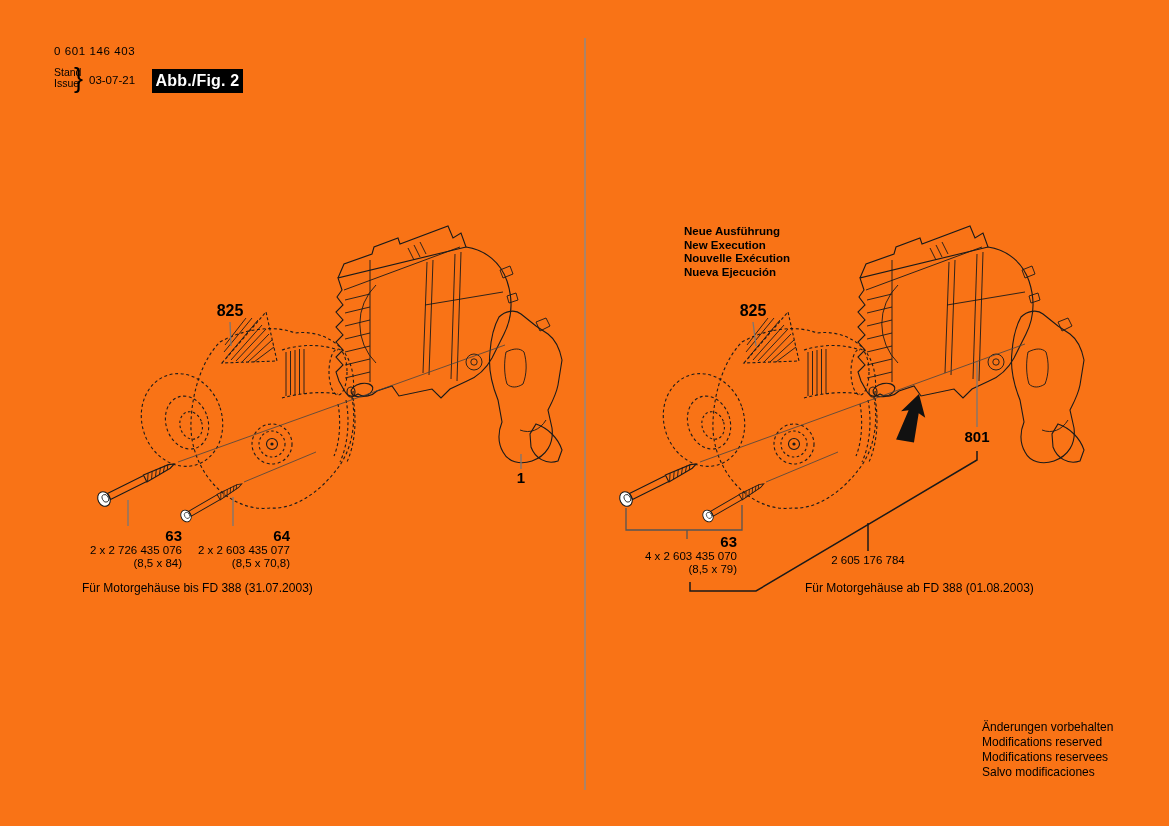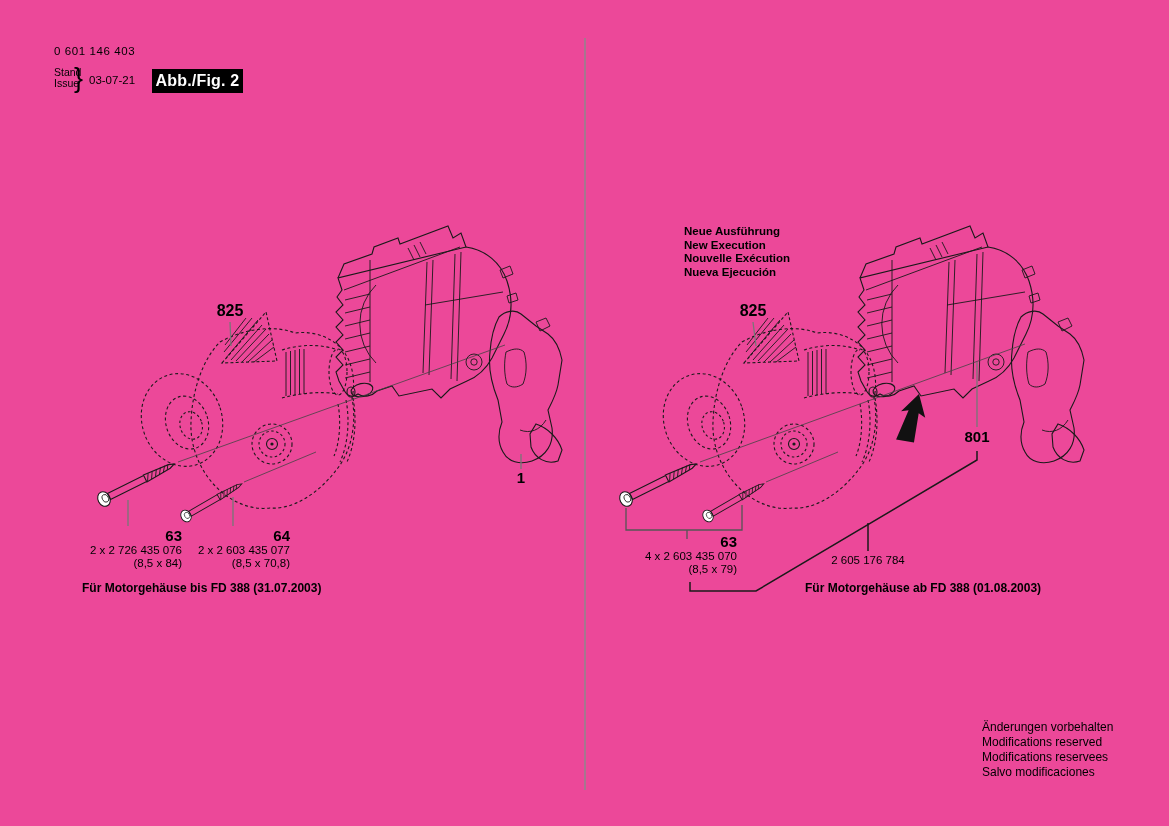--- a/index.html
+++ b/index.html
@@ -1,16 +1,16 @@
 <!DOCTYPE html>
 <html><head>
 <meta charset="utf-8">
 <style>
   html,body{margin:0;padding:0;background:#e8e8e8;}
-  #page{position:relative;width:1169px;height:826px;background:#ec4899;overflow:hidden;
+  #page{position:relative;width:1169px;height:826px;background:#f97316;overflow:hidden;
         font-family:"Liberation Sans","DejaVu Sans",sans-serif;color:#000;}
   #art{position:absolute;left:0;top:0;z-index:1;}
   .lbl{position:absolute;z-index:2;white-space:nowrap;}
   .part-number{left:54px;top:45px;font-size:11.5px;letter-spacing:.6px;}
   .stand-block{left:54px;top:67px;font-size:10.5px;line-height:11px;}
   .brace{left:74px;top:63px;font-size:27px;font-weight:400;}
   .rev-date{left:89px;top:74px;font-size:11.5px;}
   .fig-badge{left:152px;top:69px;width:91px;height:24px;display:flex;align-items:center;justify-content:center;
              font-weight:bold;font-size:16px;letter-spacing:.2px;}
   .version-block{font-size:11.5px;font-weight:bold;line-height:13.5px;}
@@ -21,21 +21,21 @@
   .c825R{left:728px;top:302px;width:50px;font-size:16px;}
   .c1{left:501px;top:469px;width:40px;font-size:15px;}
   .c801{left:957px;top:428px;width:40px;font-size:15px;}
   .screw-block{text-align:right;}
   .screw-id{font-weight:bold;font-size:15px;line-height:16px;}
   .screw-part,.screw-size{font-size:11.5px;line-height:12.5px;}
   .sb63L{left:72px;top:528px;width:110px;}
   .sb64L{left:180px;top:528px;width:110px;}
   .sb63R{left:637px;top:534px;width:100px;}
   .cable-part{left:813px;top:554px;width:110px;text-align:center;font-size:11.5px;}
-  .note{font-weight:bold;font-size:12px;}
+  .note{font-weight:normal;font-size:12px;}
   .note-left{left:82px;top:581px;}
   .note-right{left:805px;top:581px;}
   .footer-block{left:982px;top:720px;font-size:12px;line-height:15px;}
 </style>
 </head>
 <body>
 
 <div id="page">
 
   <svg id="art" width="1169" height="826" viewBox="0 0 1169 826">

